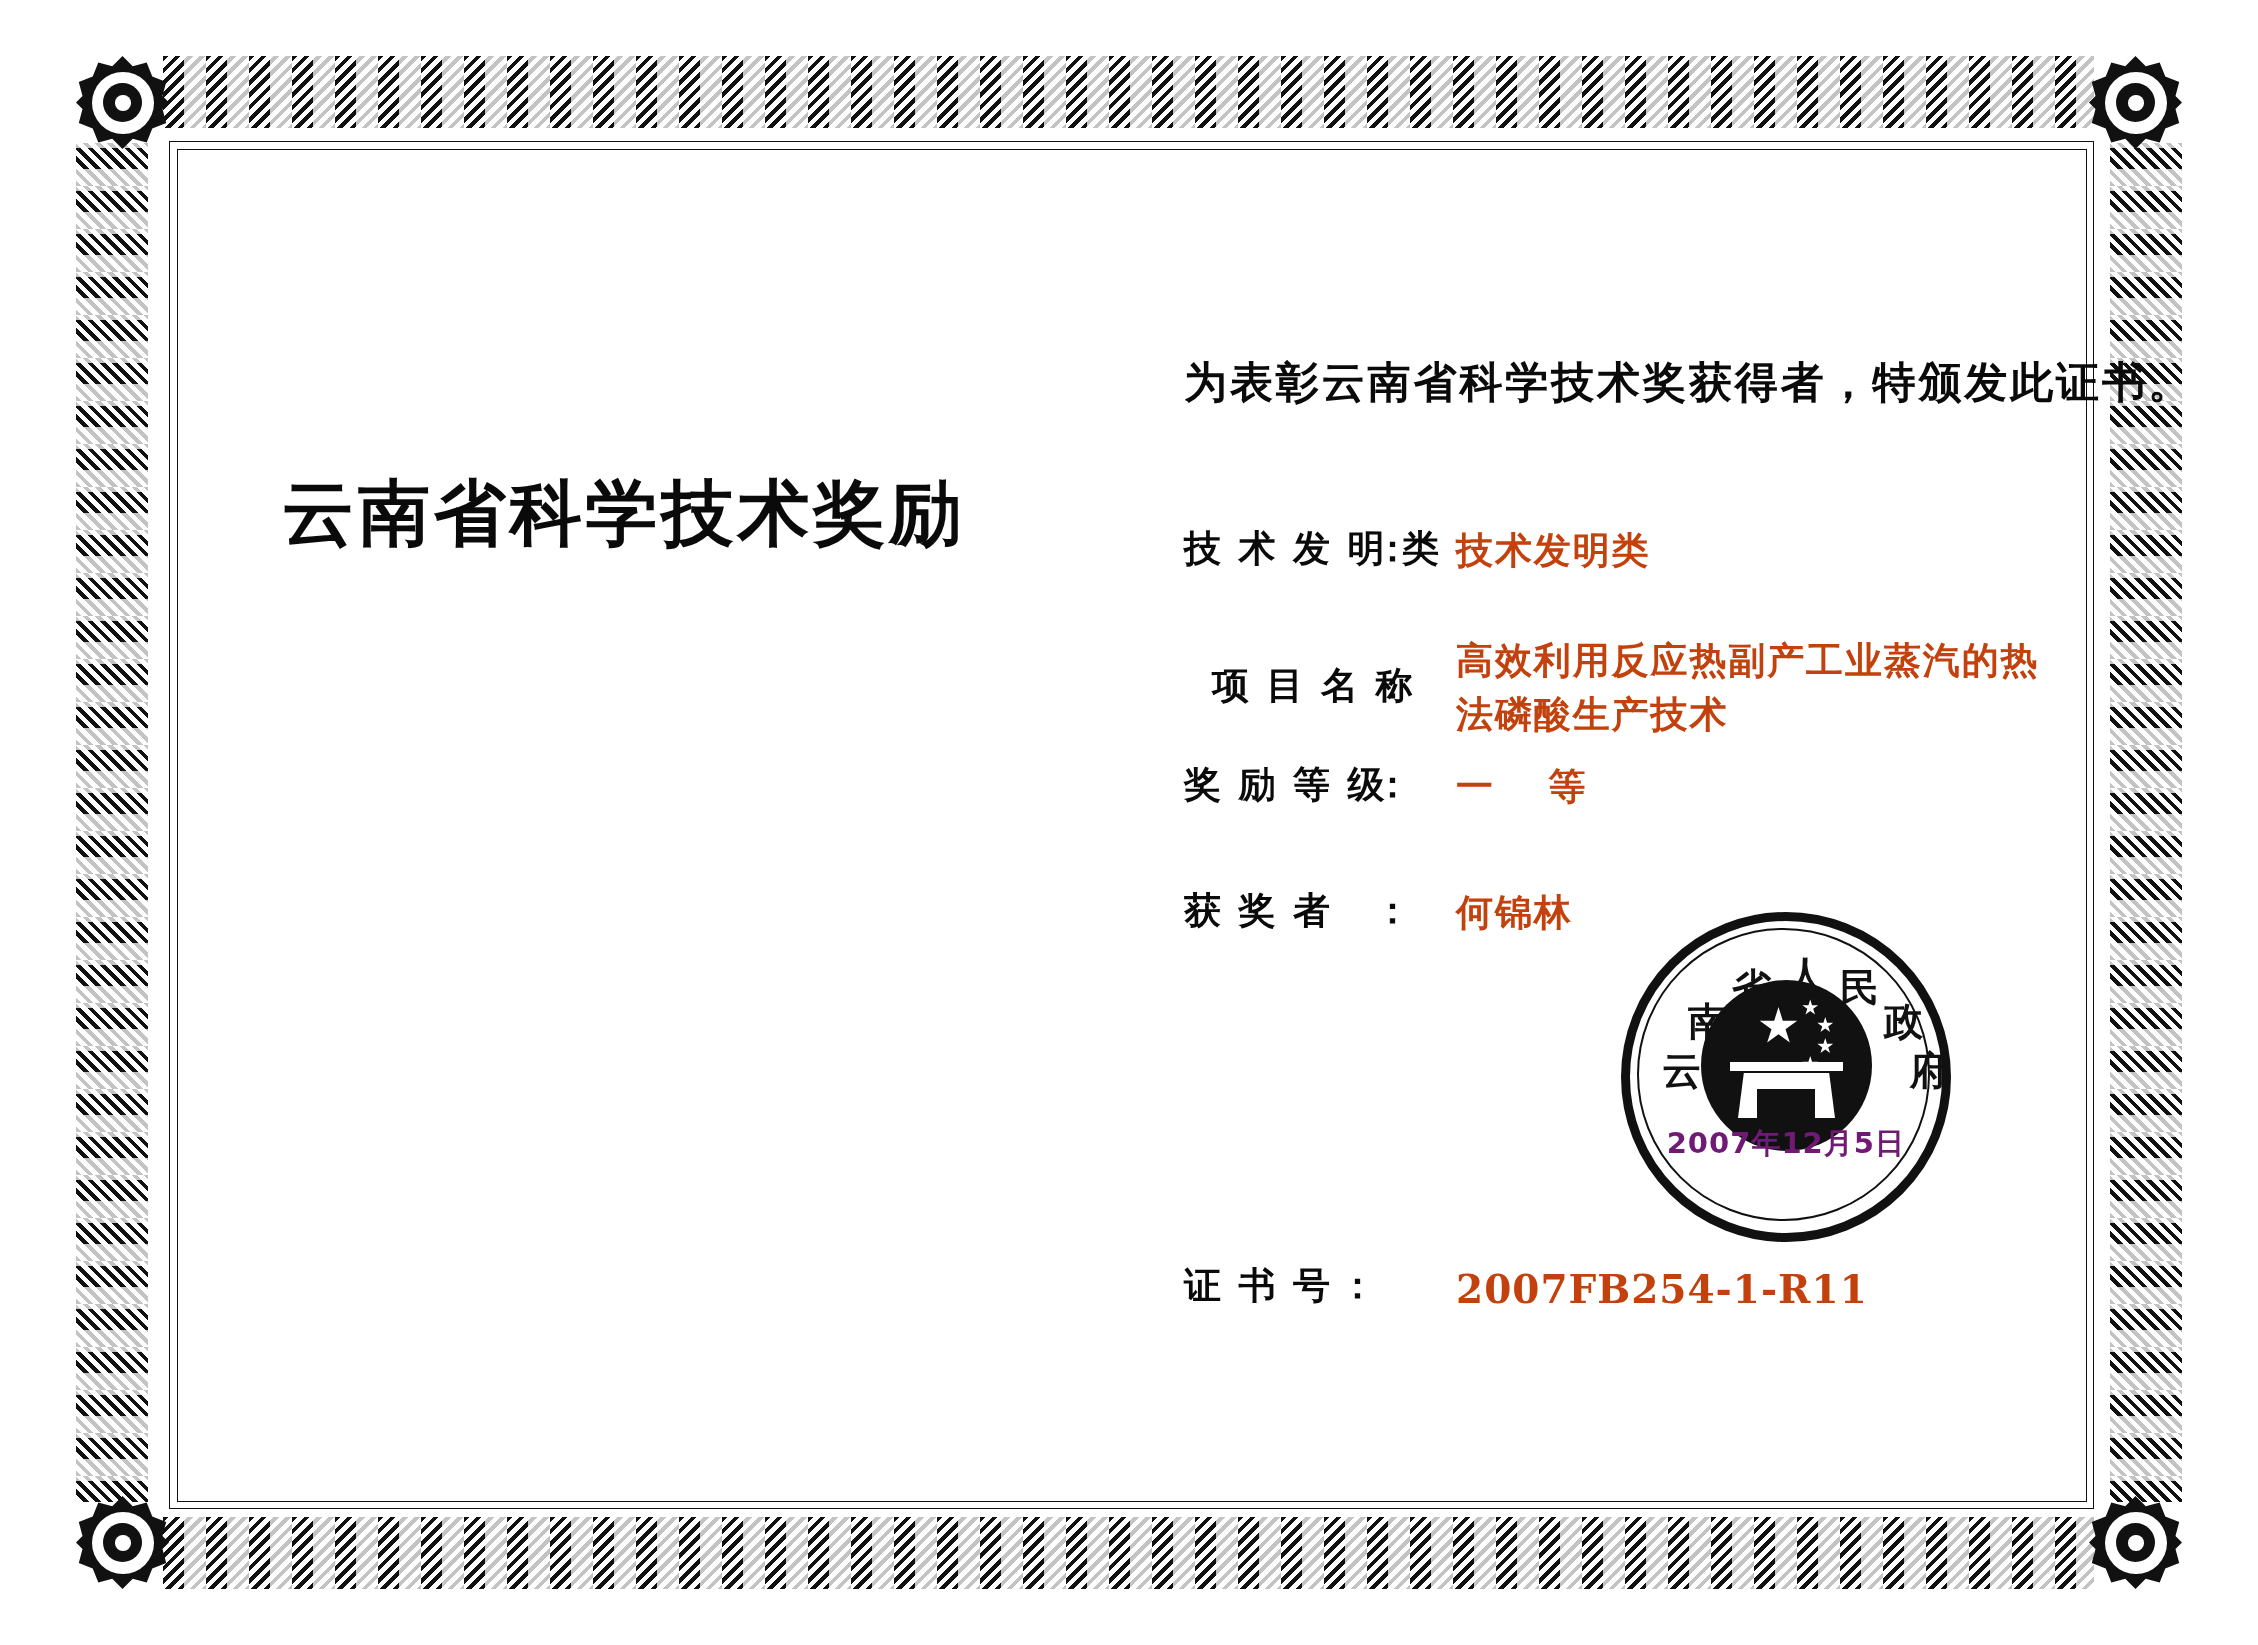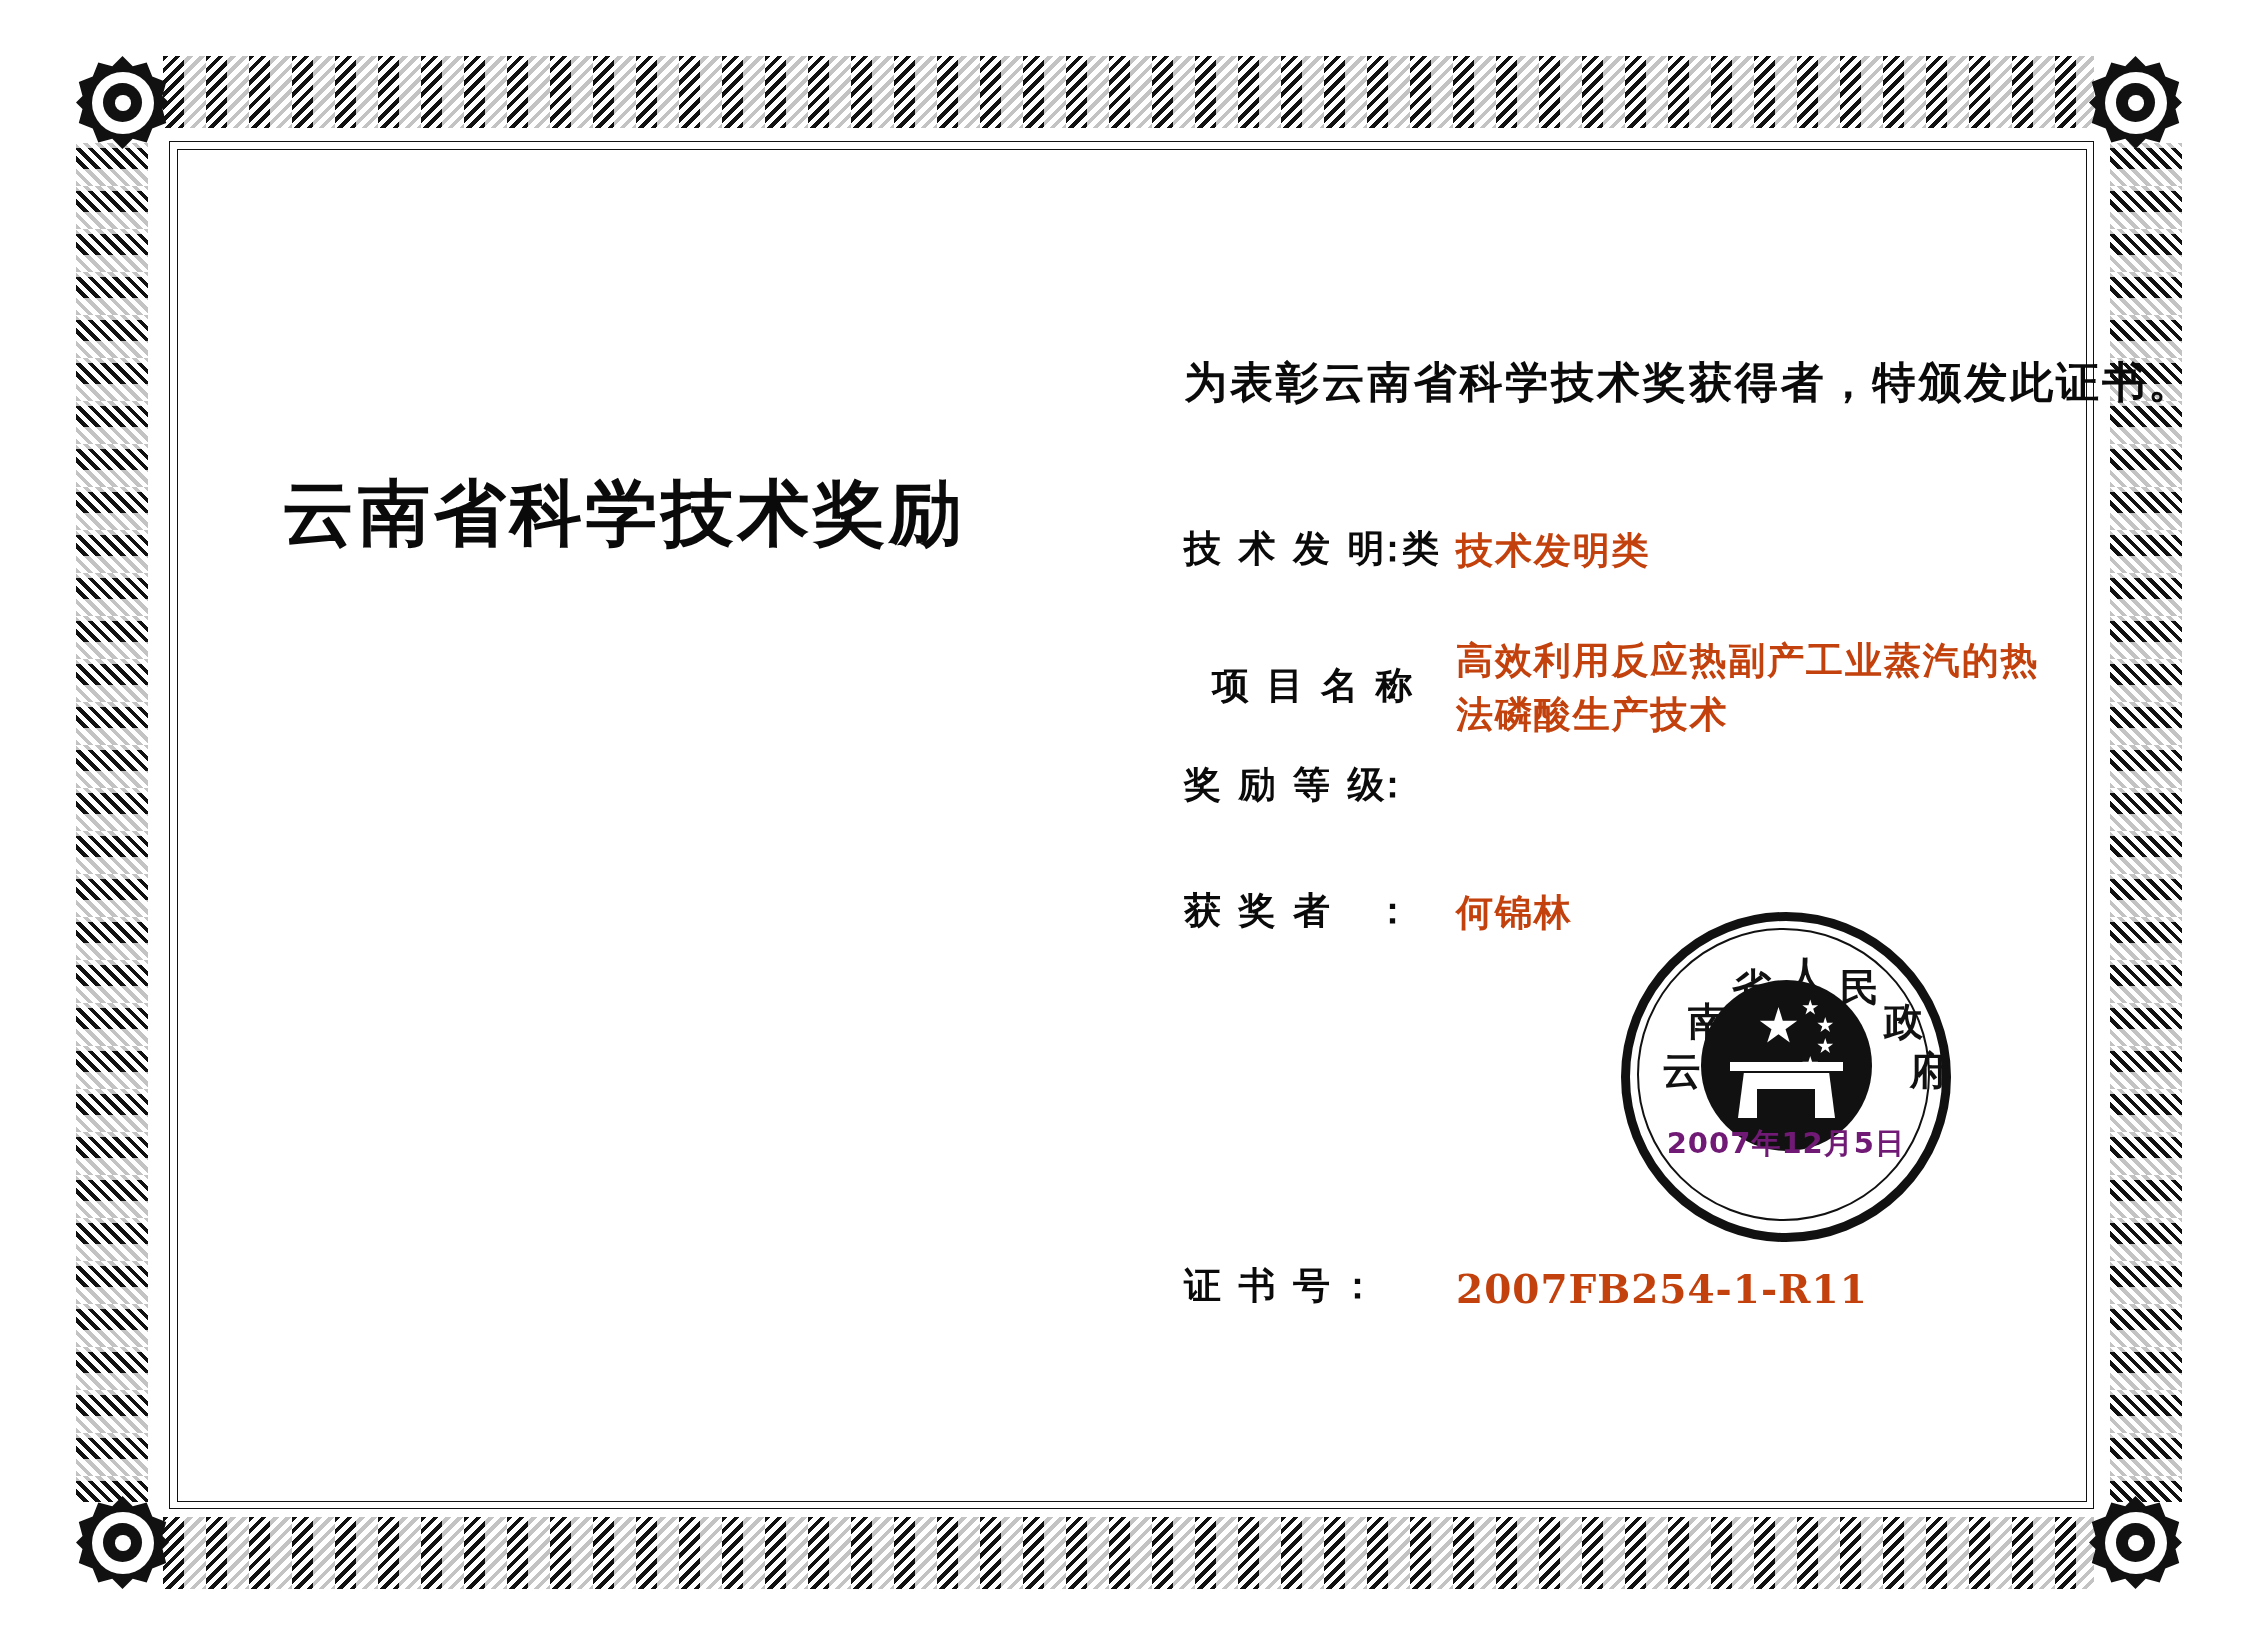--- a/index.html
+++ b/index.html
@@ -392,20 +392,21 @@
 
       <div class="field-row row-project" style="margin-bottom:70px;">
         <div class="field-label spread" style="top:27px;margin-left:28px;">项目名称</div>
         <div class="field-label" style="left:190px; top:27px;">：</div>
         <div class="field-value">高效利用反应热副产工业蒸汽的热法磷酸生产技术</div>
       </div>
 
       <div class="field-row row-grade" style="margin-bottom:70px;">
         <div class="field-label spread">奖励等级</div>
         <div class="field-label" style="left:190px;">：</div>
+        <div class="field-value grade">一 等</div>
       </div>
 
       <div class="field-row row-winner">
         <div class="field-label spread">获奖者</div>
         <div class="field-label" style="left:190px;">：</div>
         <div class="field-value">何锦林</div>
       </div>
 
     </div>
 

